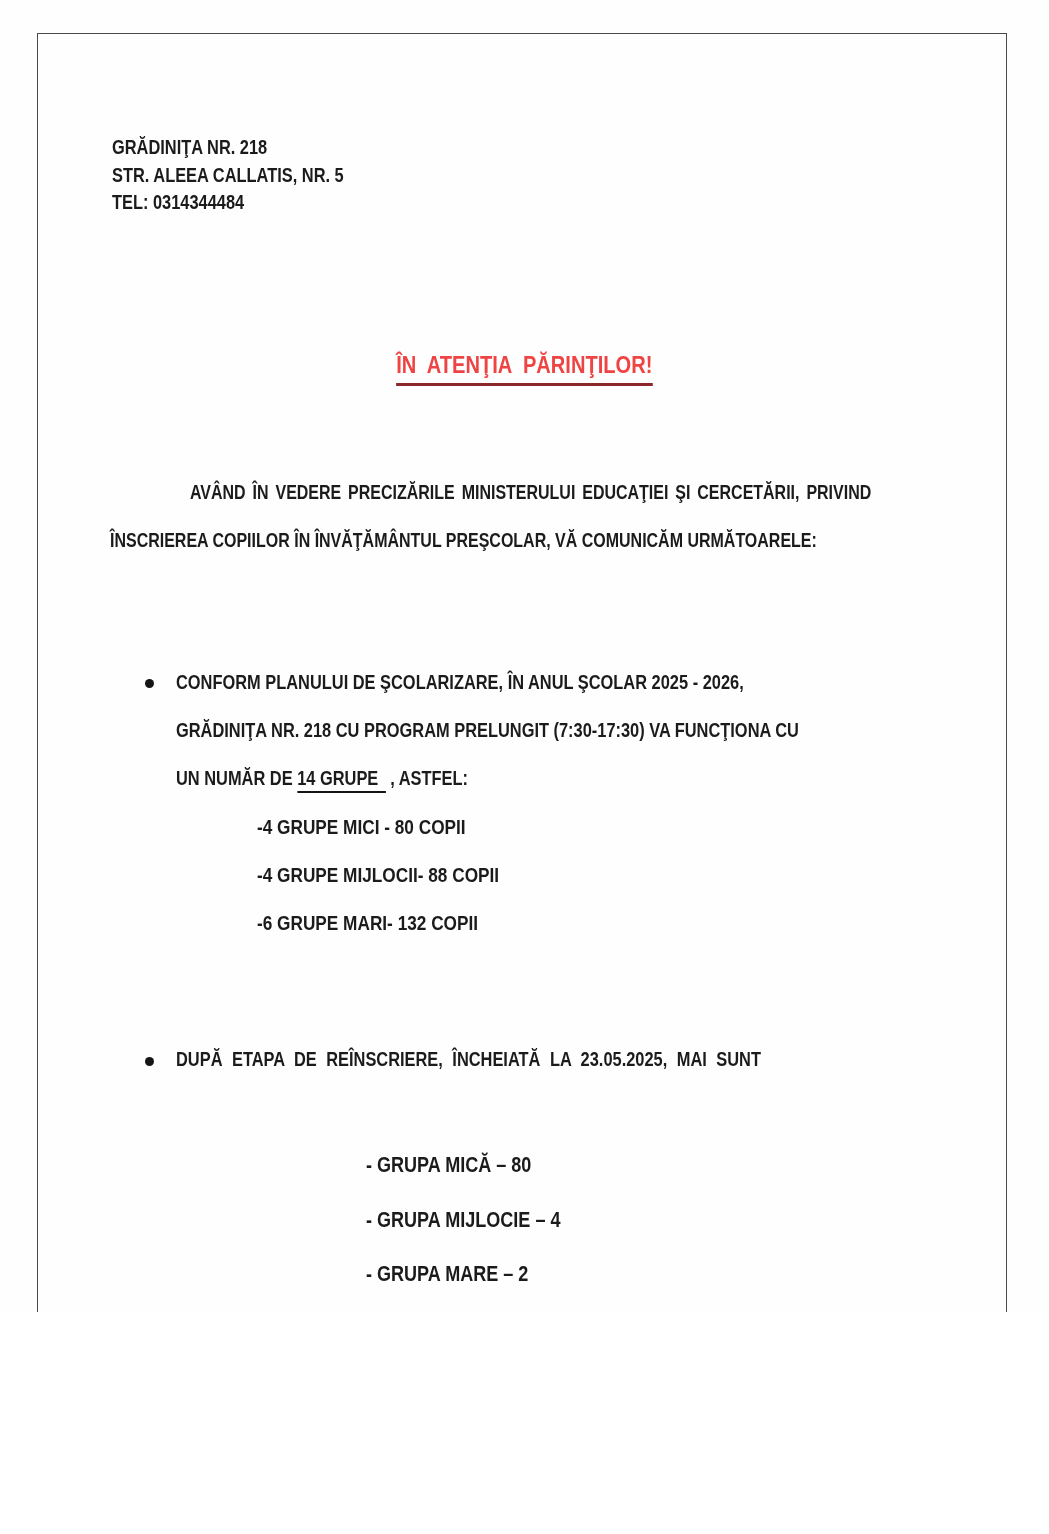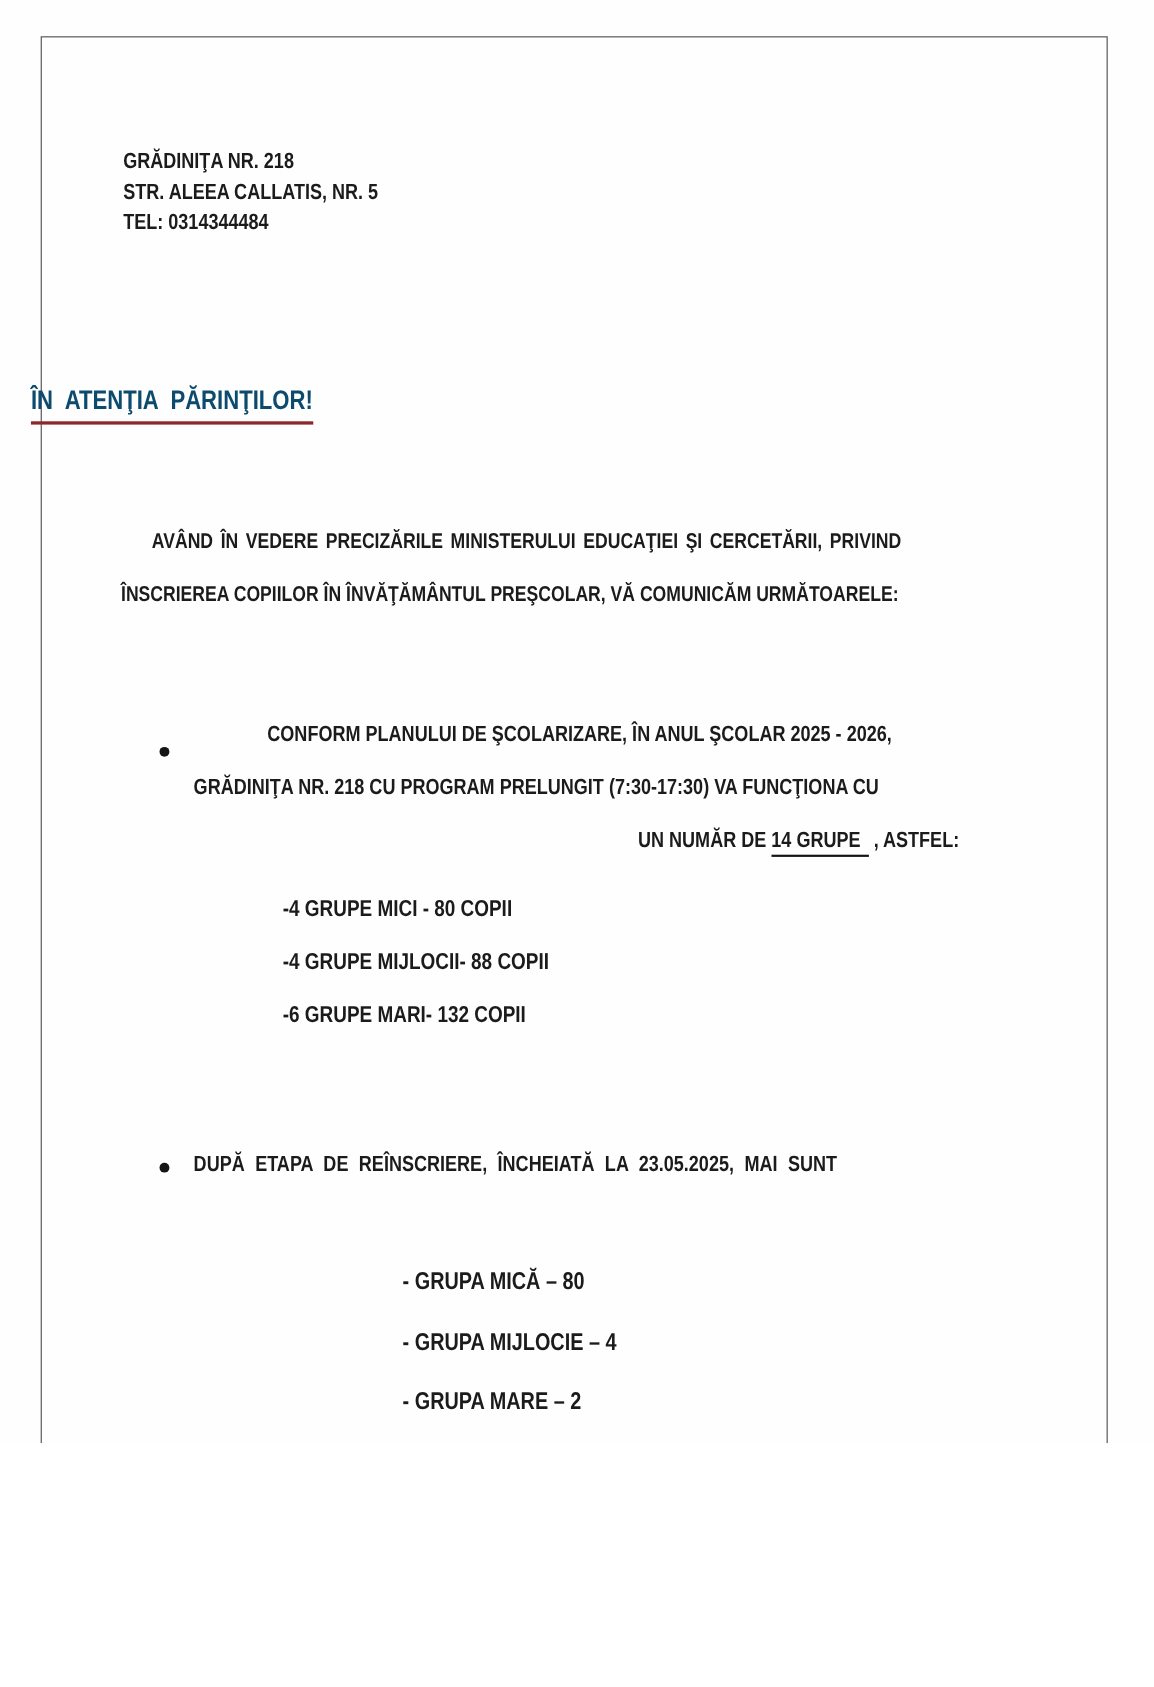--- a/index.html
+++ b/index.html
@@ -21,42 +21,43 @@
   
   .cond { display:inline-block; transform: scaleX(0.82); transform-origin: 0 50%; white-space: nowrap; }
   .cond-c { display:inline-block; transform: scaleX(0.82); transform-origin: 50% 50%; white-space: nowrap; }
 
   .letterhead {
     position: absolute; left: 112px; top: 134px;
     font-size: 20px; font-weight: 700; line-height: 27.5px;
   }
   .doc-title {
     position: absolute; left: 0; top: 351px; width: 100%;
+    text-align: center;
     font-size: 24.5px; font-weight: 700;
-    color: #0c4a6e;
+    color: #ef4444;
     word-spacing: 7px;
   }
   .doc-title .underlined {
     border-bottom: 3px solid #8b282c;
     padding-bottom: 4px;
   }
   .intro {
     position: absolute; left: 110px; top: 469px;
     width: 780px; font-size: 19.5px; font-weight: 700; line-height: 47.5px;
   }
-  .intro .line1 { margin-left: 28px; word-spacing: 3px; }
+  .intro .line1 { margin-left: 80px; word-spacing: 3px; }
 
   .bullet-dot {
     position: absolute;
     width: 9px; height: 9px; border-radius: 50%;
     background: #151515;
   }
   .b1-text {
-    position: absolute; left: 176px; top: 644px;
-    font-size: 20px; font-weight: 700; line-height: 48px; text-align: right;
+    position: absolute; left: 176px; top: 658px;
+    font-size: 20px; font-weight: 700; line-height: 48px;
   }
   .u14 { border-bottom: 2.5px solid #151515; padding-bottom: 2px; padding-right: 9px; }
   .group-list {
     position: absolute; left: 237px; top: 803px;
     font-size: 21px; font-weight: 700; line-height: 48px; margin-left: 20px;
   }
   .b2-text {
     position: absolute; left: 176px; top: 1036px;
     font-size: 20px; font-weight: 700; line-height: 47px;
   }

